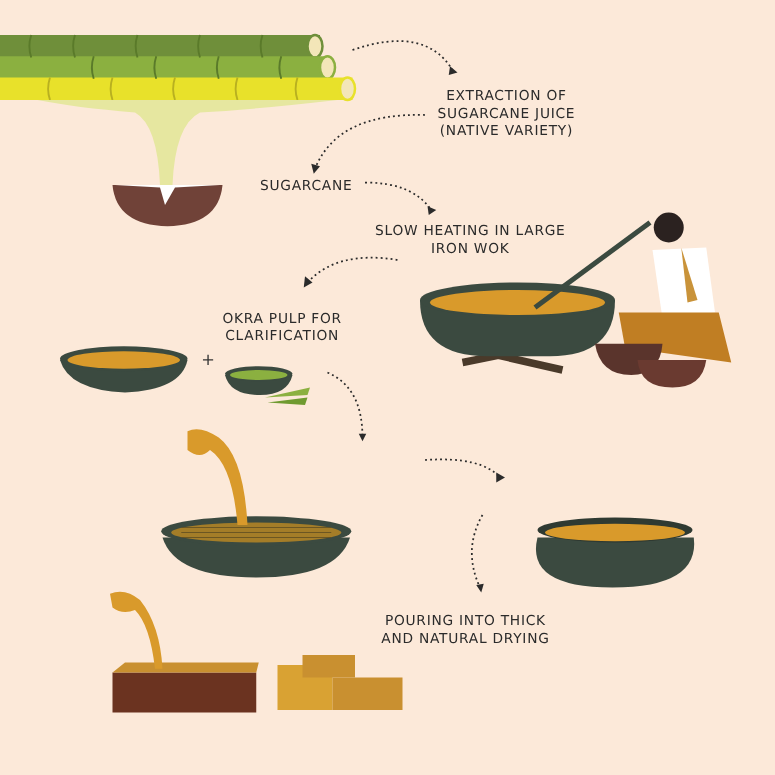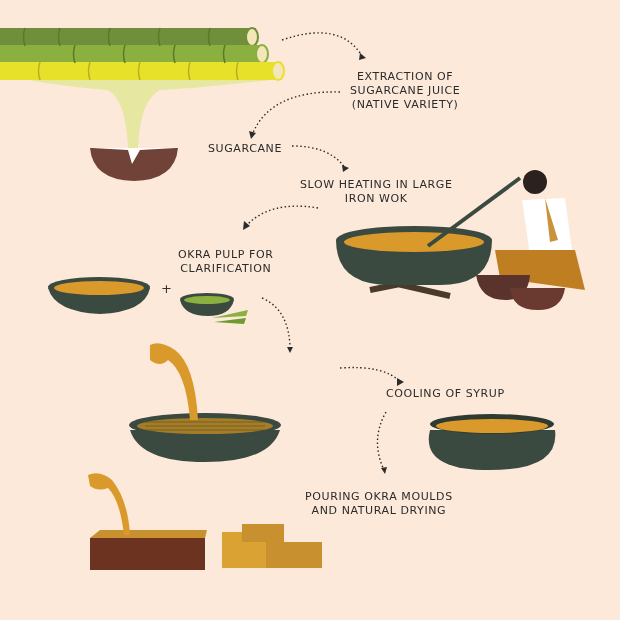--- a/index.html
+++ b/index.html
@@ -133,18 +133,17 @@
 </svg>
 
 <div class="label" style="left:350px; top:70px;">EXTRACTION OF
 SUGARCANE JUICE
 (NATIVE VARIETY)</div>
 <div class="label" style="left:208px; top:142px;">SUGARCANE</div>
 <div class="label" style="left:300px; top:178px;">SLOW HEATING IN LARGE
 IRON WOK</div>
 <div class="label" style="left:178px; top:248px;">OKRA PULP FOR
 CLARIFICATION</div>
-<div class="label" style="left:386px; top:387px;">COOLING OF SYRUP</div>
-<div class="label" style="left:305px; top:490px;">POURING OKRA MOULDS
+<div class="label" style="left:305px; top:490px;">POURING INTO THICK
 AND NATURAL DRYING</div>
 <div class="plus" style="left:161px; top:281px;">+</div>
 
 </div>
 
 </body></html>

